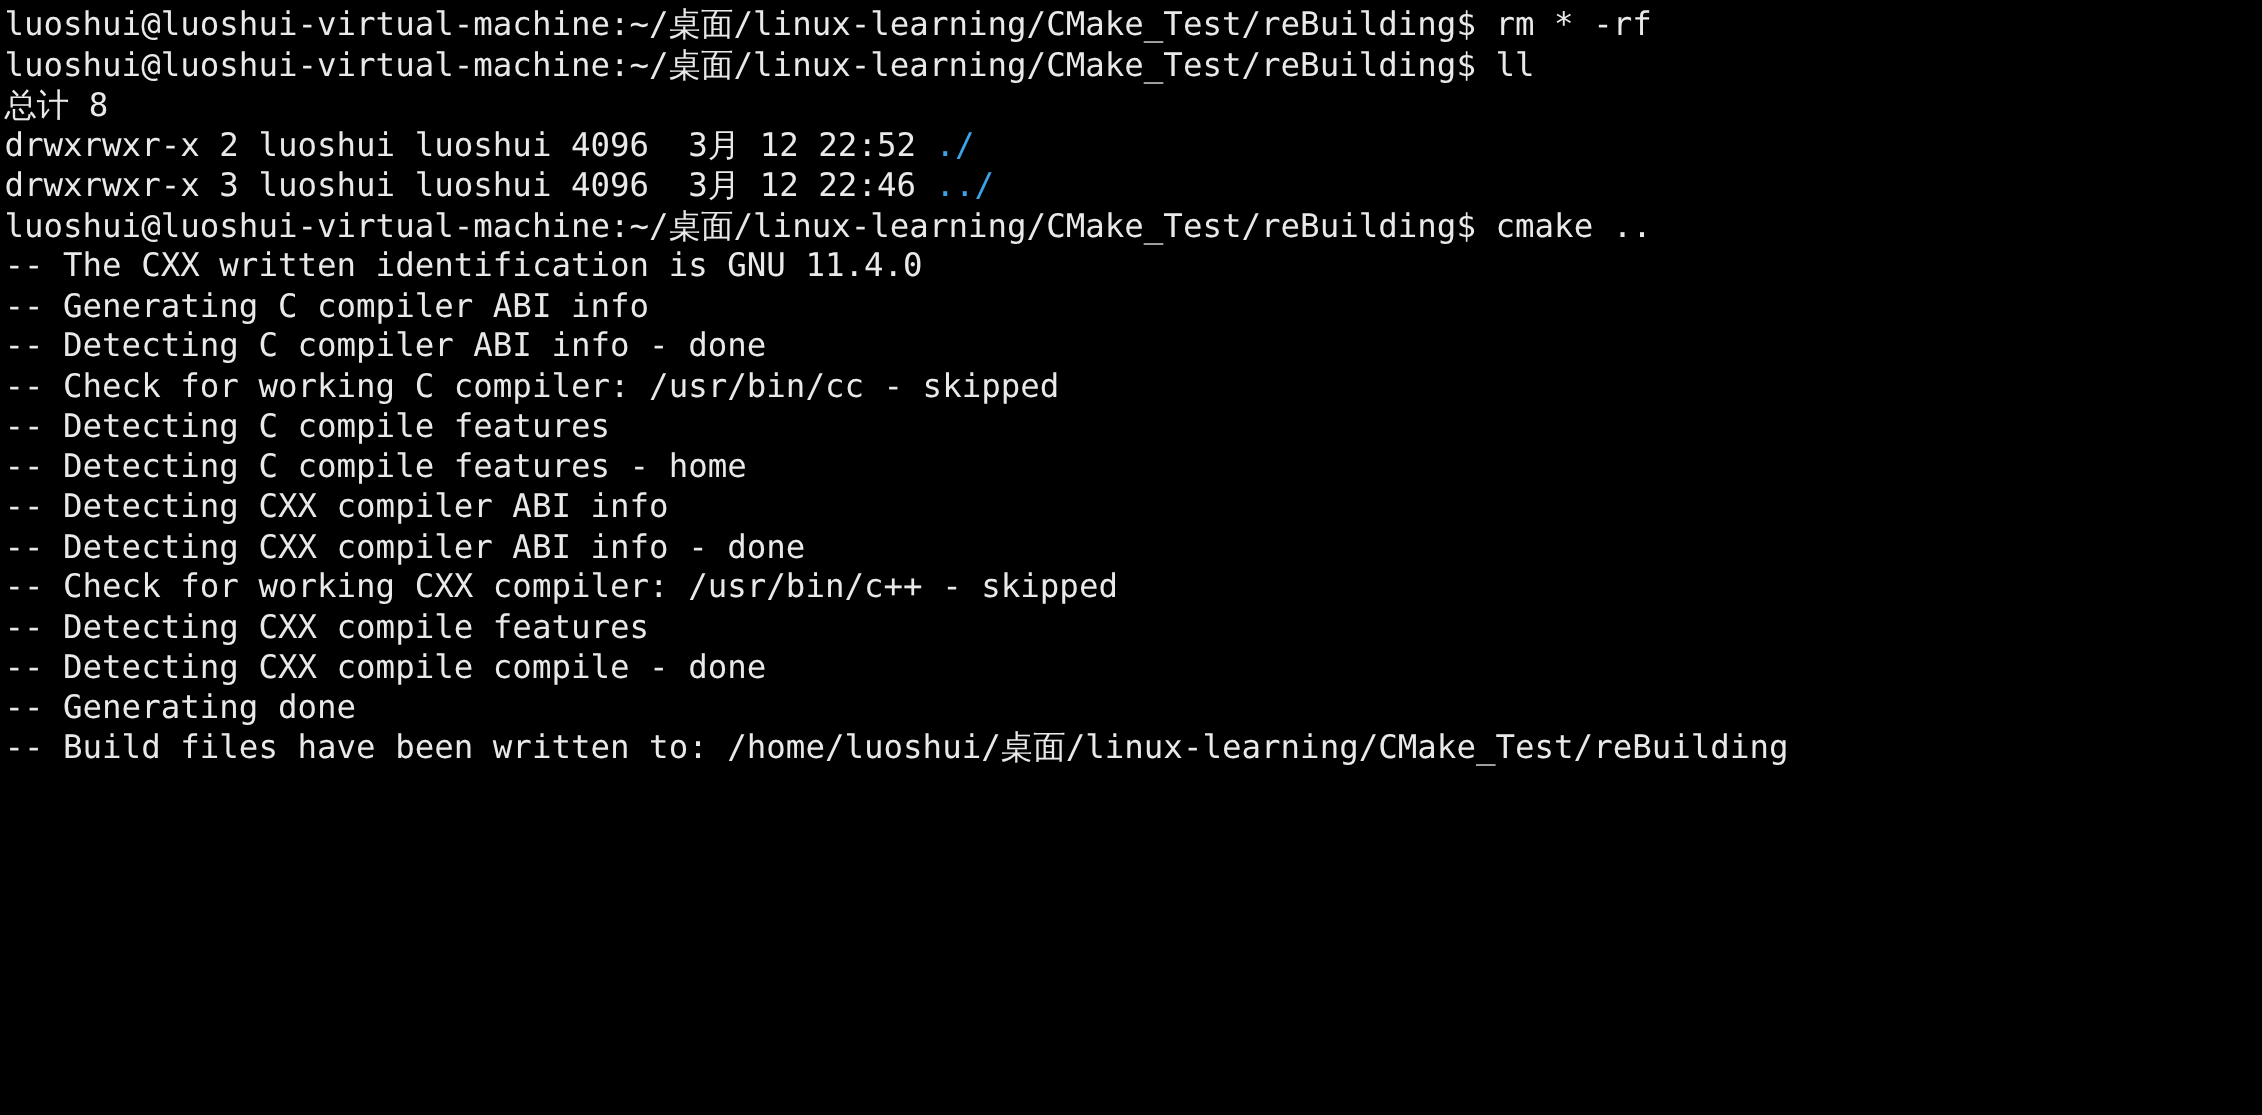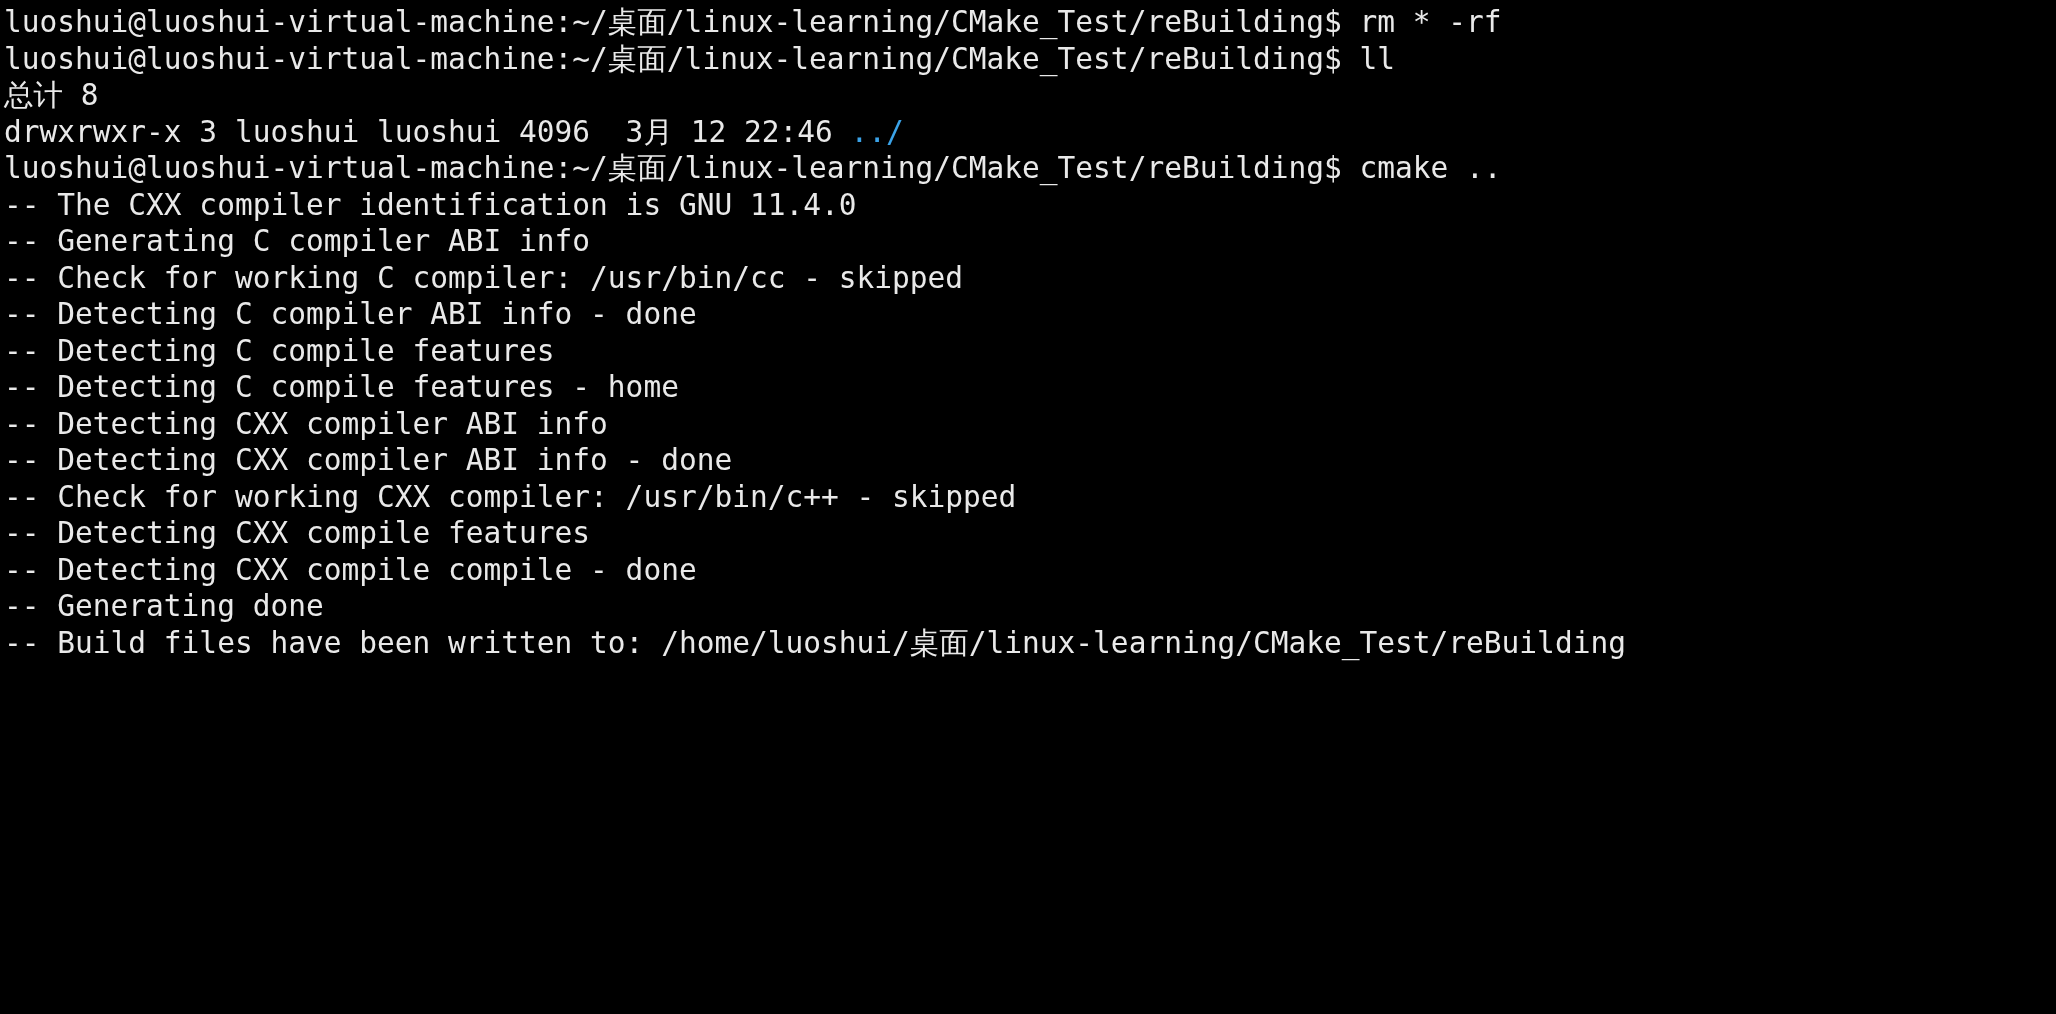--- a/index.html
+++ b/index.html
@@ -58,29 +58,30 @@
 <body>
 
 <div id="terminal">
 
   <div class="line"><span class="seg c-white">luoshui@luoshui-virtual-machine:~/桌面/linux-learning/CMake_Test/reBuilding$ </span><span class="seg c-white">rm * -rf</span></div>
 
   <div class="line"><span class="seg c-white">luoshui@luoshui-virtual-machine:~/桌面/linux-learning/CMake_Test/reBuilding$ </span><span class="seg c-white">ll</span></div>
 
   <div class="line"><span class="seg c-white">总计 8</span></div>
 
+  <div class="line"><span class="seg c-white">drwxrwxr-x 2 luoshui luoshui 4096  3月 12 22:52 </span><span class="seg c-dir">./</span></div>
 
   <div class="line"><span class="seg c-white">drwxrwxr-x 3 luoshui luoshui 4096  3月 12 22:46 </span><span class="seg c-dir">../</span></div>
 
   <div class="line"><span class="seg c-white">luoshui@luoshui-virtual-machine:~/桌面/linux-learning/CMake_Test/reBuilding$ </span><span class="seg c-white">cmake ..</span></div>
 
-  <div class="line"><span class="seg c-white">-- The CXX compiler identification is GNU 11.4.0</span></div>
+  <div class="line"><span class="seg c-white">-- The CXX written identification is GNU 11.4.0</span></div>
   <div class="line"><span class="seg c-white">-- Generating C compiler ABI info</span></div>
+  <div class="line"><span class="seg c-white">-- Detecting C compiler ABI info - done</span></div>
   <div class="line"><span class="seg c-white">-- Check for working C compiler: /usr/bin/cc - skipped</span></div>
-  <div class="line"><span class="seg c-white">-- Detecting C compiler ABI info - done</span></div>
   <div class="line"><span class="seg c-white">-- Detecting C compile features</span></div>
   <div class="line"><span class="seg c-white">-- Detecting C compile features - home</span></div>
   <div class="line"><span class="seg c-white">-- Detecting CXX compiler ABI info</span></div>
   <div class="line"><span class="seg c-white">-- Detecting CXX compiler ABI info - done</span></div>
   <div class="line"><span class="seg c-white">-- Check for working CXX compiler: /usr/bin/c++ - skipped</span></div>
   <div class="line"><span class="seg c-white">-- Detecting CXX compile features</span></div>
   <div class="line"><span class="seg c-white">-- Detecting CXX compile compile - done</span></div>
   <div class="line"><span class="seg c-white">-- Generating done</span></div>
   <div class="line"><span class="seg c-white">-- Build files have been written to: /home/luoshui/桌面/linux-learning/CMake_Test/reBuilding</span></div>
 

